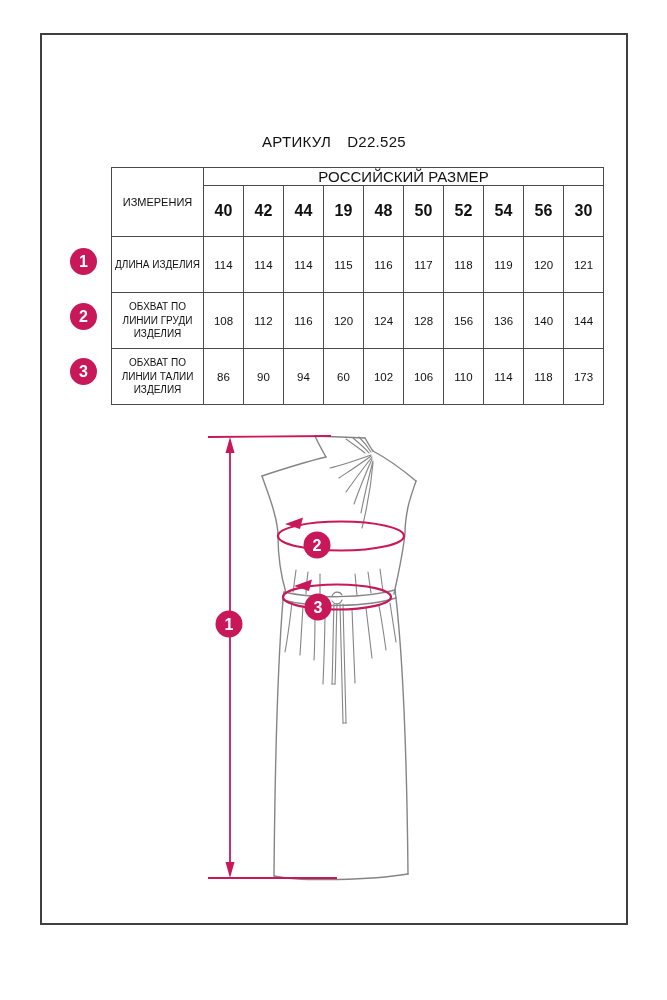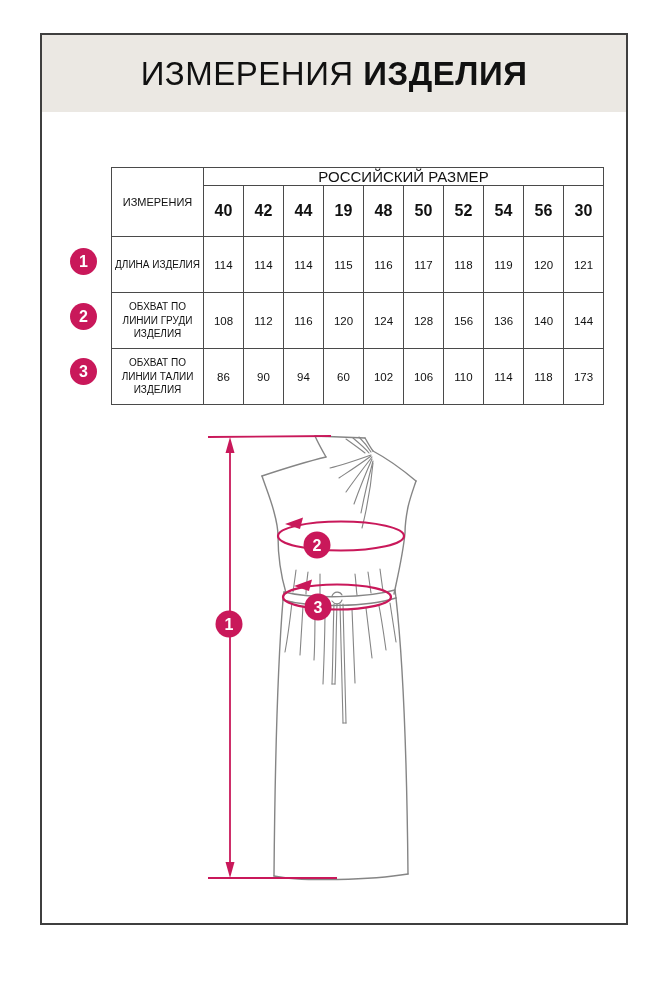--- a/index.html
+++ b/index.html
@@ -75,24 +75,24 @@
   .p-fill{fill:var(--accent);stroke:none;}
   .badge-circle{fill:var(--accent);stroke:none;}
   .badge-num{fill:#ffffff;font-family:"Liberation Sans", sans-serif;font-size:16px;font-weight:700;text-anchor:middle;}
 </style>
 </head>
 <body>
 
 <div class="page">
   <div class="frame">
 
-    <div class="header-band">
-      <h1 class="title"><span>ИЗМЕРЕНИЯ</span> <span class="bold">ИЗДЕЛИЯ</span></h1>
+
+    <div class="article">
+      <span class="lbl">АРТИКУЛ</span><span>D22.525</span>
     </div>
-
 
     <div class="badge badge-t1">1</div>
     <div class="badge badge-t2">2</div>
     <div class="badge badge-t3">3</div>
 
     <table class="size-table">
       <thead>
         <tr>
           <th rowspan="2" class="c-label">ИЗМЕРЕНИЯ</th>
           <th colspan="10" class="c-group">РОССИЙСКИЙ РАЗМЕР</th>

